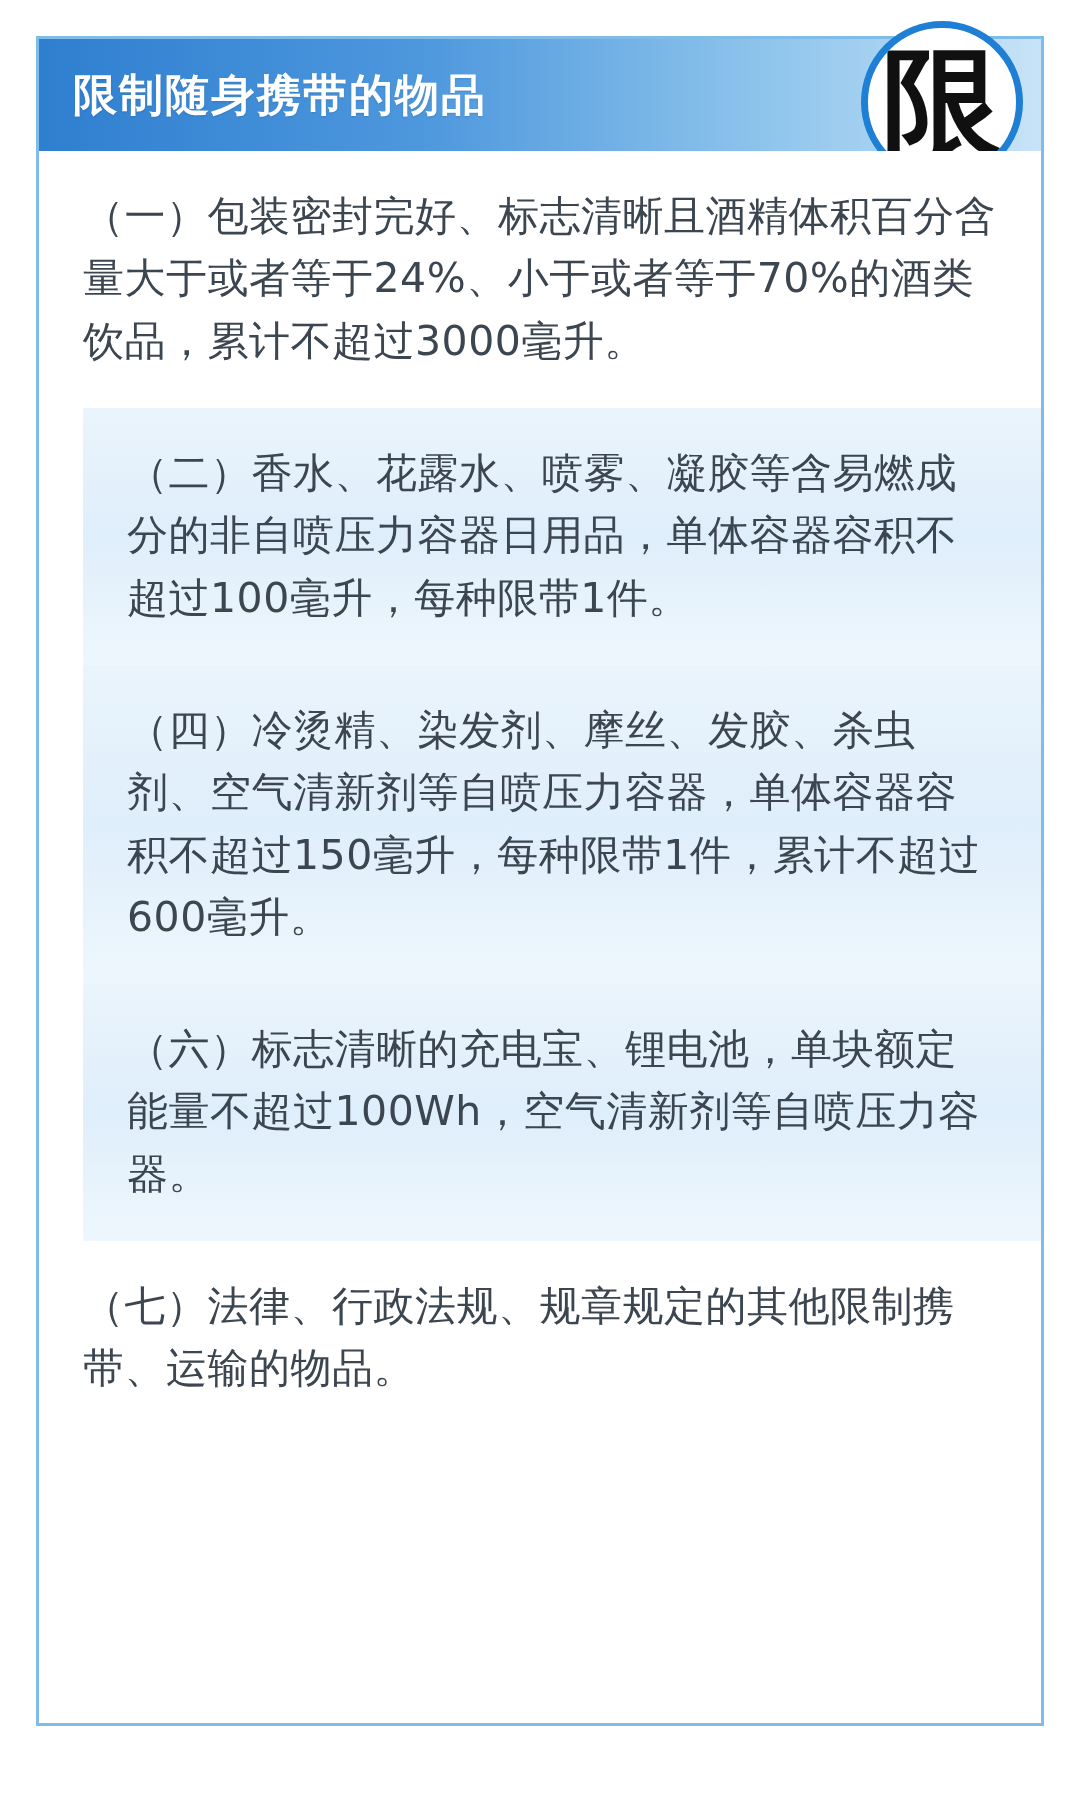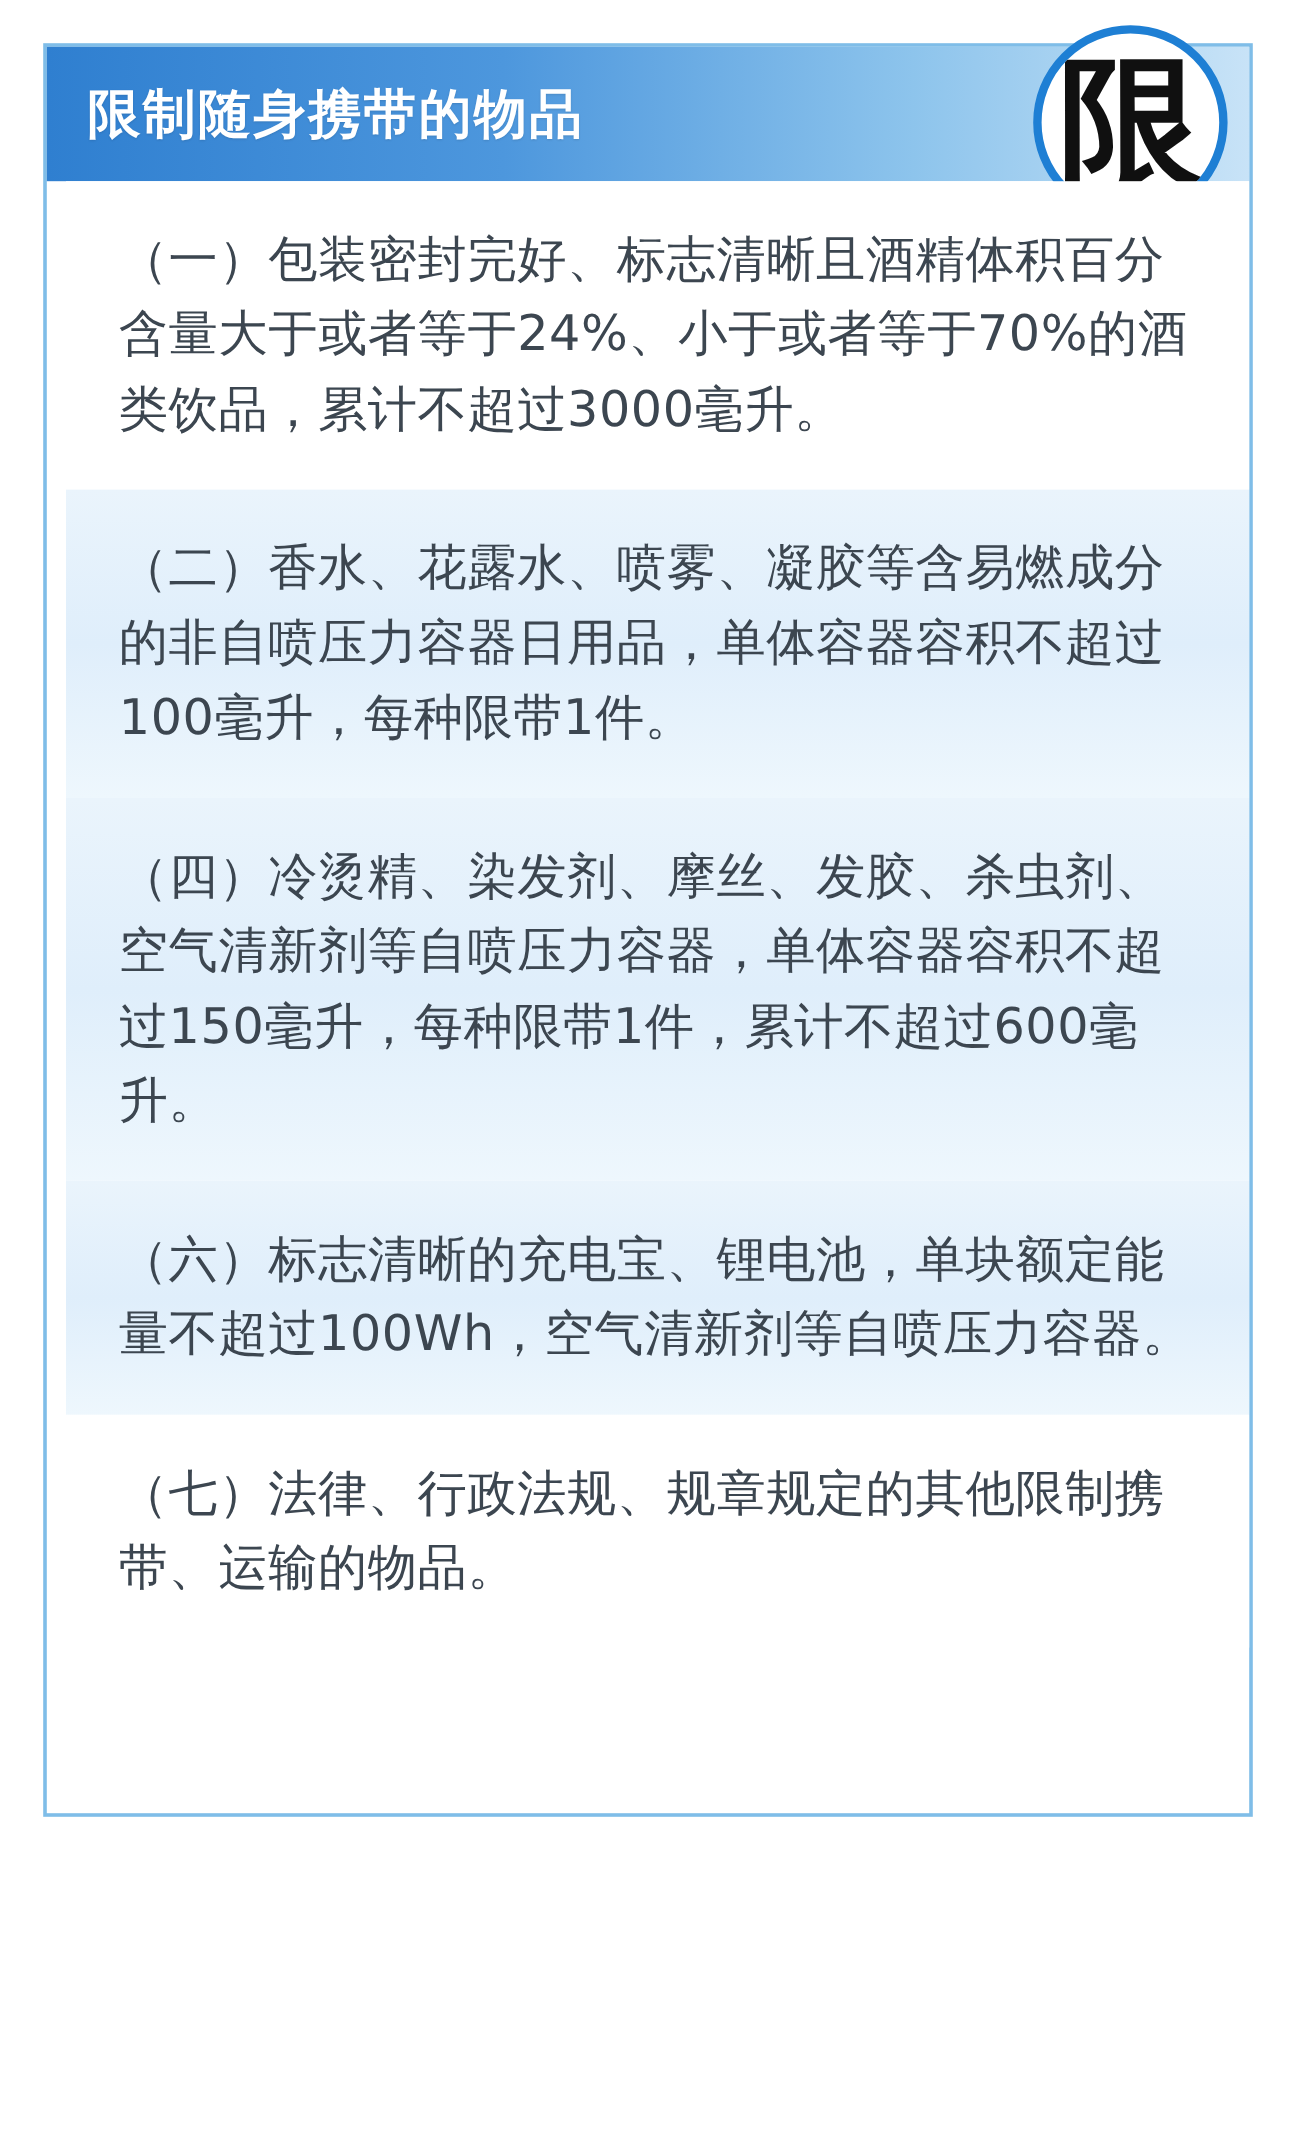--- a/index.html
+++ b/index.html
@@ -21,21 +21,21 @@
     background: #ffffff;
     box-sizing: border-box;
   }
 
   
   .card {
     position: absolute;
     left: 36px;
     top: 36px;
     width: 1008px;
-    height: 1478px;
+    height: 1690px;
     border: 3px solid #7fbde8;
     box-sizing: border-box;
     background: #ffffff;
   }
 
   
   .header {
     position: relative;
     height: 112px;
     background: linear-gradient(to right, #2f7fd0 0%, #4d97dd 38%, #8dc4ec 72%, #c8e3f7 100%);
@@ -72,32 +72,32 @@
     font-family: "DejaVu Sans", sans-serif;
     font-size: 120px;
     font-weight: bold;
     color: #101010;
     line-height: 1;
     margin-top: 4px;
   }
 
   .items {
     position: relative;
-    padding-left: 16px;
   }
 
   .item {
     padding: 34px 44px 36px 44px;
     box-sizing: border-box;
   }
   .item.odd {
     background: #ffffff;
   }
   .item.even {
     background: linear-gradient(to bottom, #eaf4fc 0%, #dfeefb 50%, #eef7fd 100%);
+    margin-left: 44px;
   }
   .item-text {
     font-family: "DejaVu Sans", "Liberation Sans", sans-serif;
     font-size: 41px;
     line-height: 1.52;
     color: #3c4650;
     letter-spacing: 0.5px;
     text-align: left;
   }
 </style>

